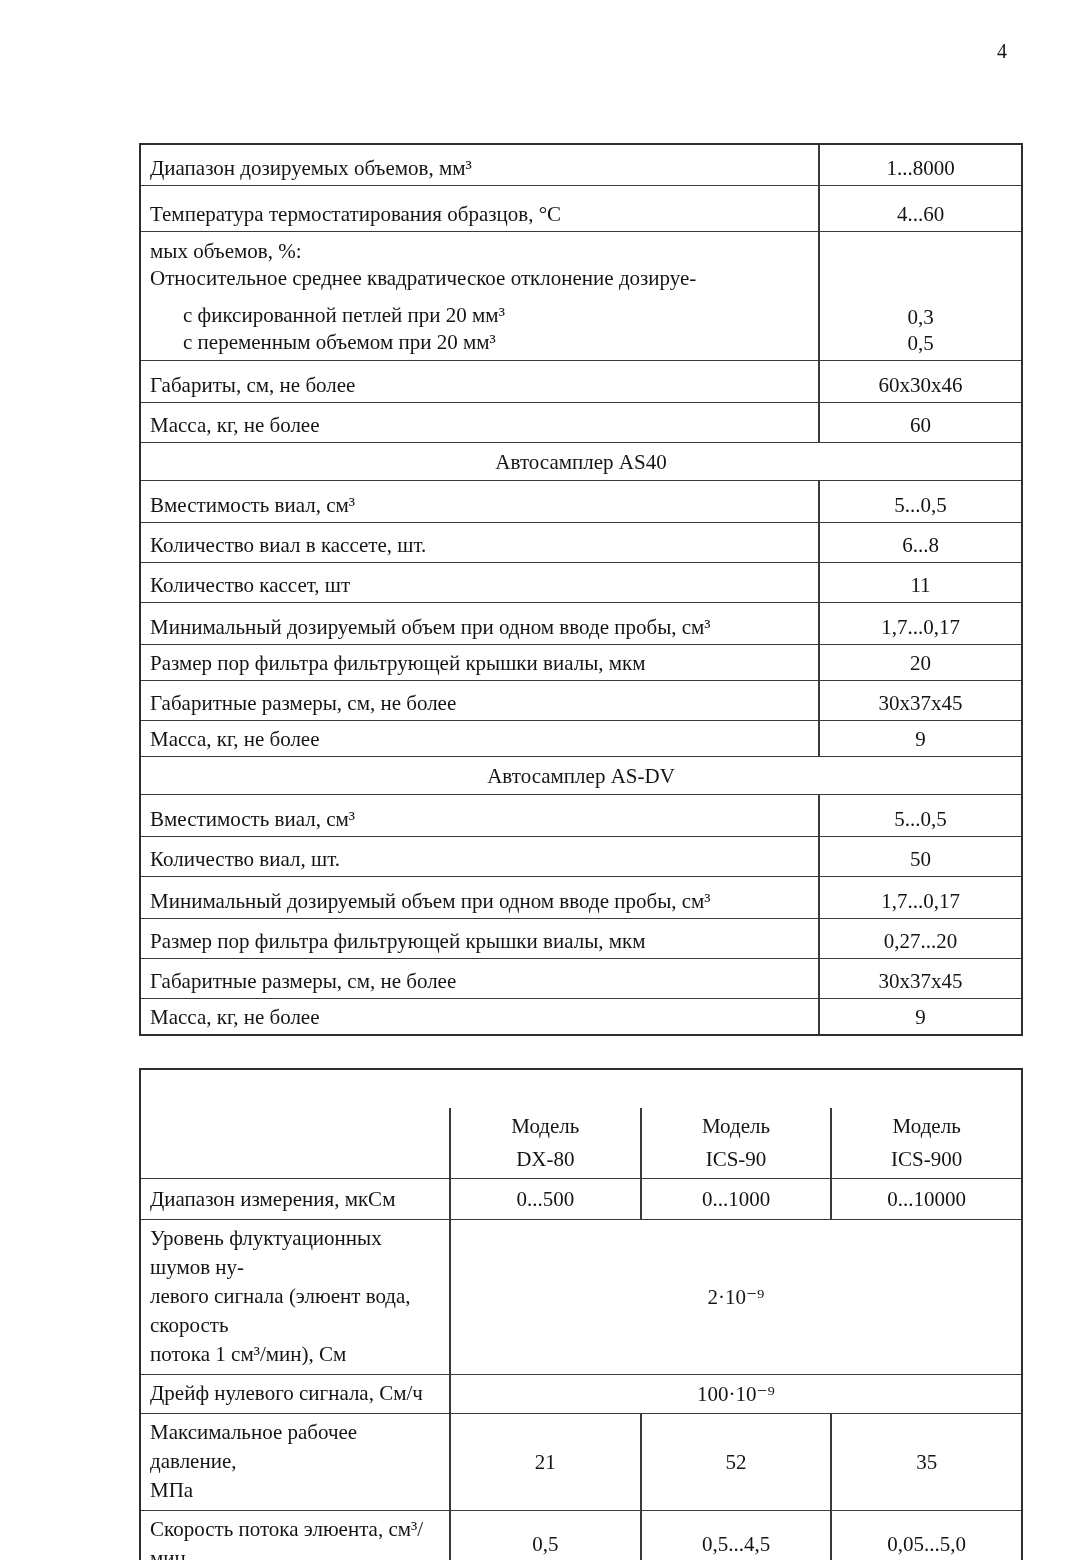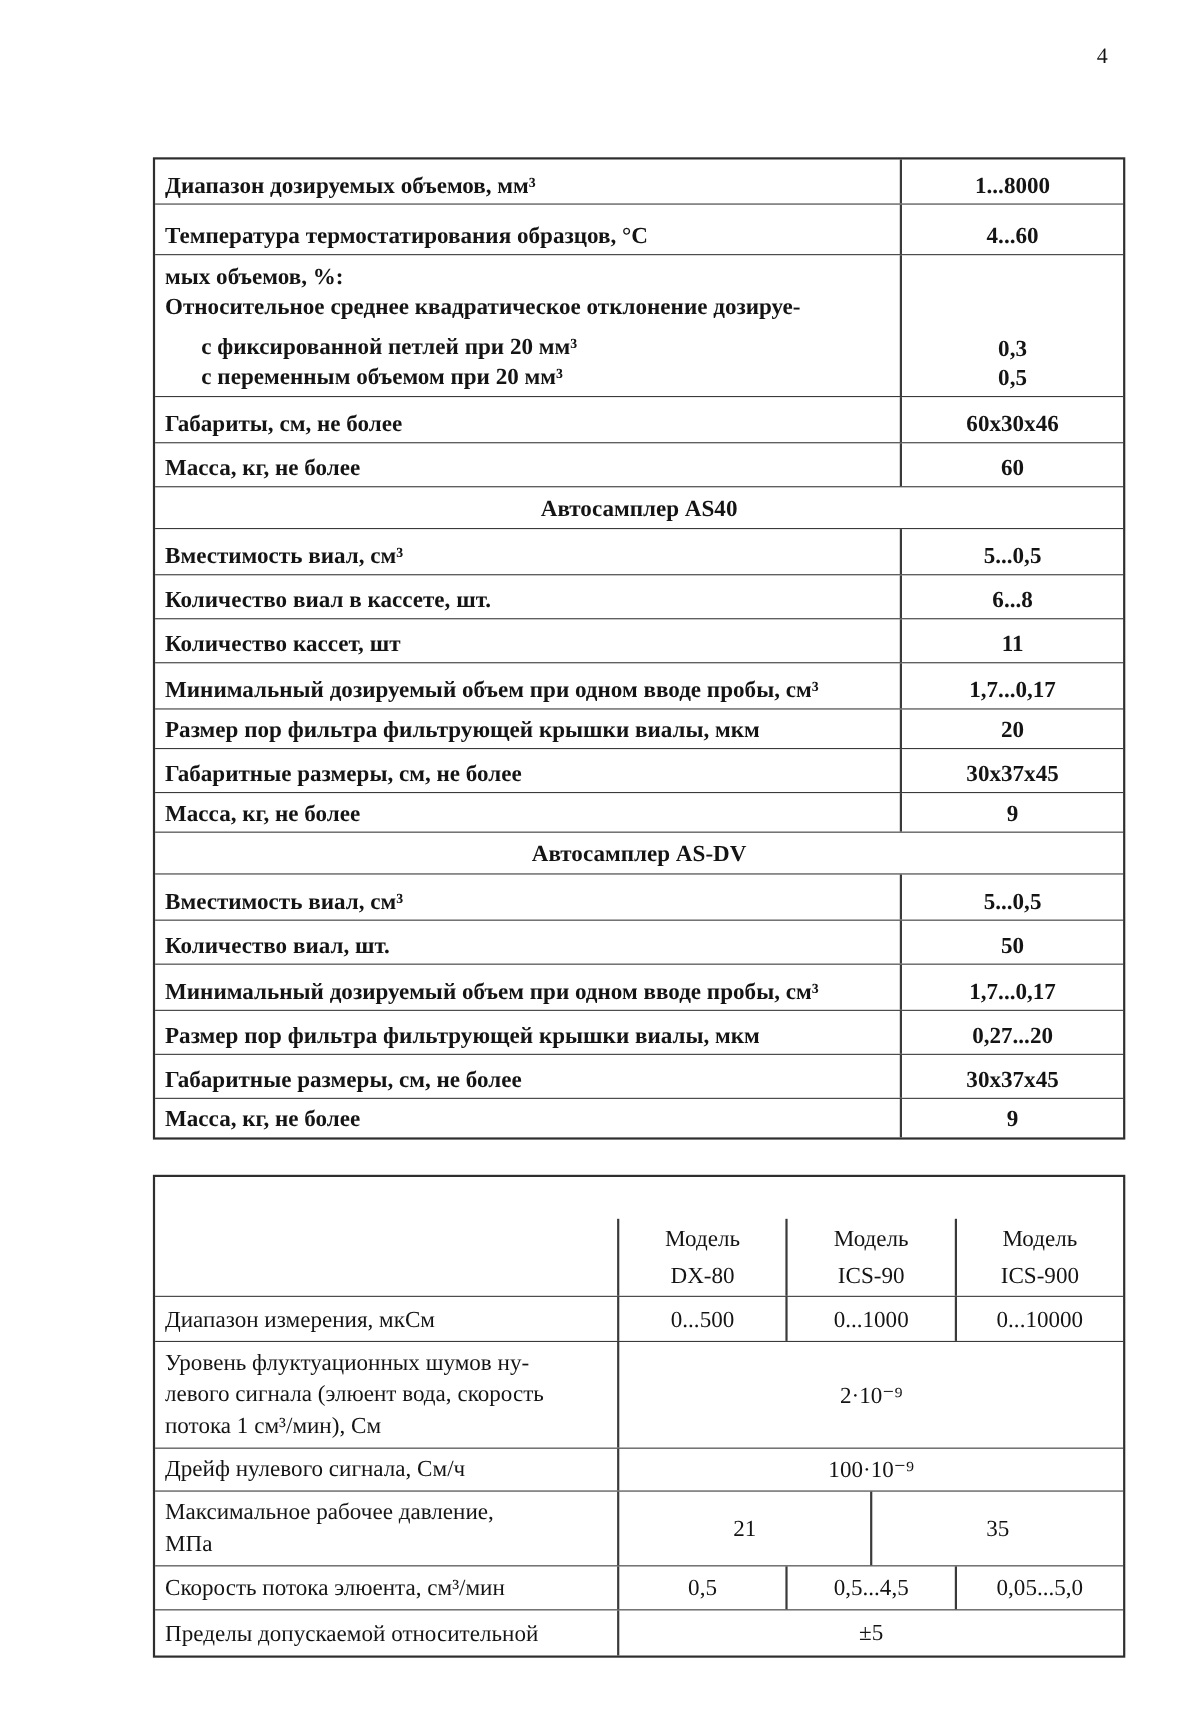--- a/index.html
+++ b/index.html
@@ -21,21 +21,20 @@
     font-size: 20px;
   }
 
   
   .t1 {
     position: absolute;
     left: 139px;
     top: 143px;
     width: 884px;
     border: 2px solid #2e2e2e;
-    font-weight: bold;
   }
   .t1-row {
     display: flex;
     border-top: 1px solid #3a3a3a;
   }
   .t1-row:first-child { border-top: none; }
   .t1-lbl {
     flex: 1;
     display: flex;
     align-items: flex-end;
@@ -77,21 +76,21 @@
     top: 1068px;
     width: 884px;
     border: 2px solid #2e2e2e;
   }
   .t2-row {
     display: flex;
     border-top: 1px solid #3a3a3a;
   }
   .t2-row:first-child { border-top: none; }
   .t2-lbl {
-    width: 420px;
+    width: 308px;
     display: flex;
     align-items: flex-end;
     padding: 4px 2px 5px 9px;
     white-space: pre-line;
     line-height: 29px;
   }
   .t2-cell {
     flex: 1;
     border-left: 2px solid #3a3a3a;
     display: flex;
@@ -251,20 +250,21 @@
 
     <div class="t2-row" style="min-height:39px">
       <div class="t2-lbl">Дрейф нулевого сигнала, См/ч</div>
       <div class="t2-cell">100·10⁻⁹</div>
     </div>
 
     <div class="t2-row" style="min-height:66px">
       <div class="t2-lbl">Максимальное рабочее давление,
 МПа</div>
       <div class="t2-cell">21</div>
+      <div class="t2-cell">52</div>
       <div class="t2-cell">35</div>
     </div>
 
     <div class="t2-row" style="min-height:40px">
       <div class="t2-lbl">Скорость потока элюента, см³/мин</div>
       <div class="t2-cell">0,5</div>
       <div class="t2-cell">0,5...4,5</div>
       <div class="t2-cell">0,05...5,0</div>
     </div>
 

